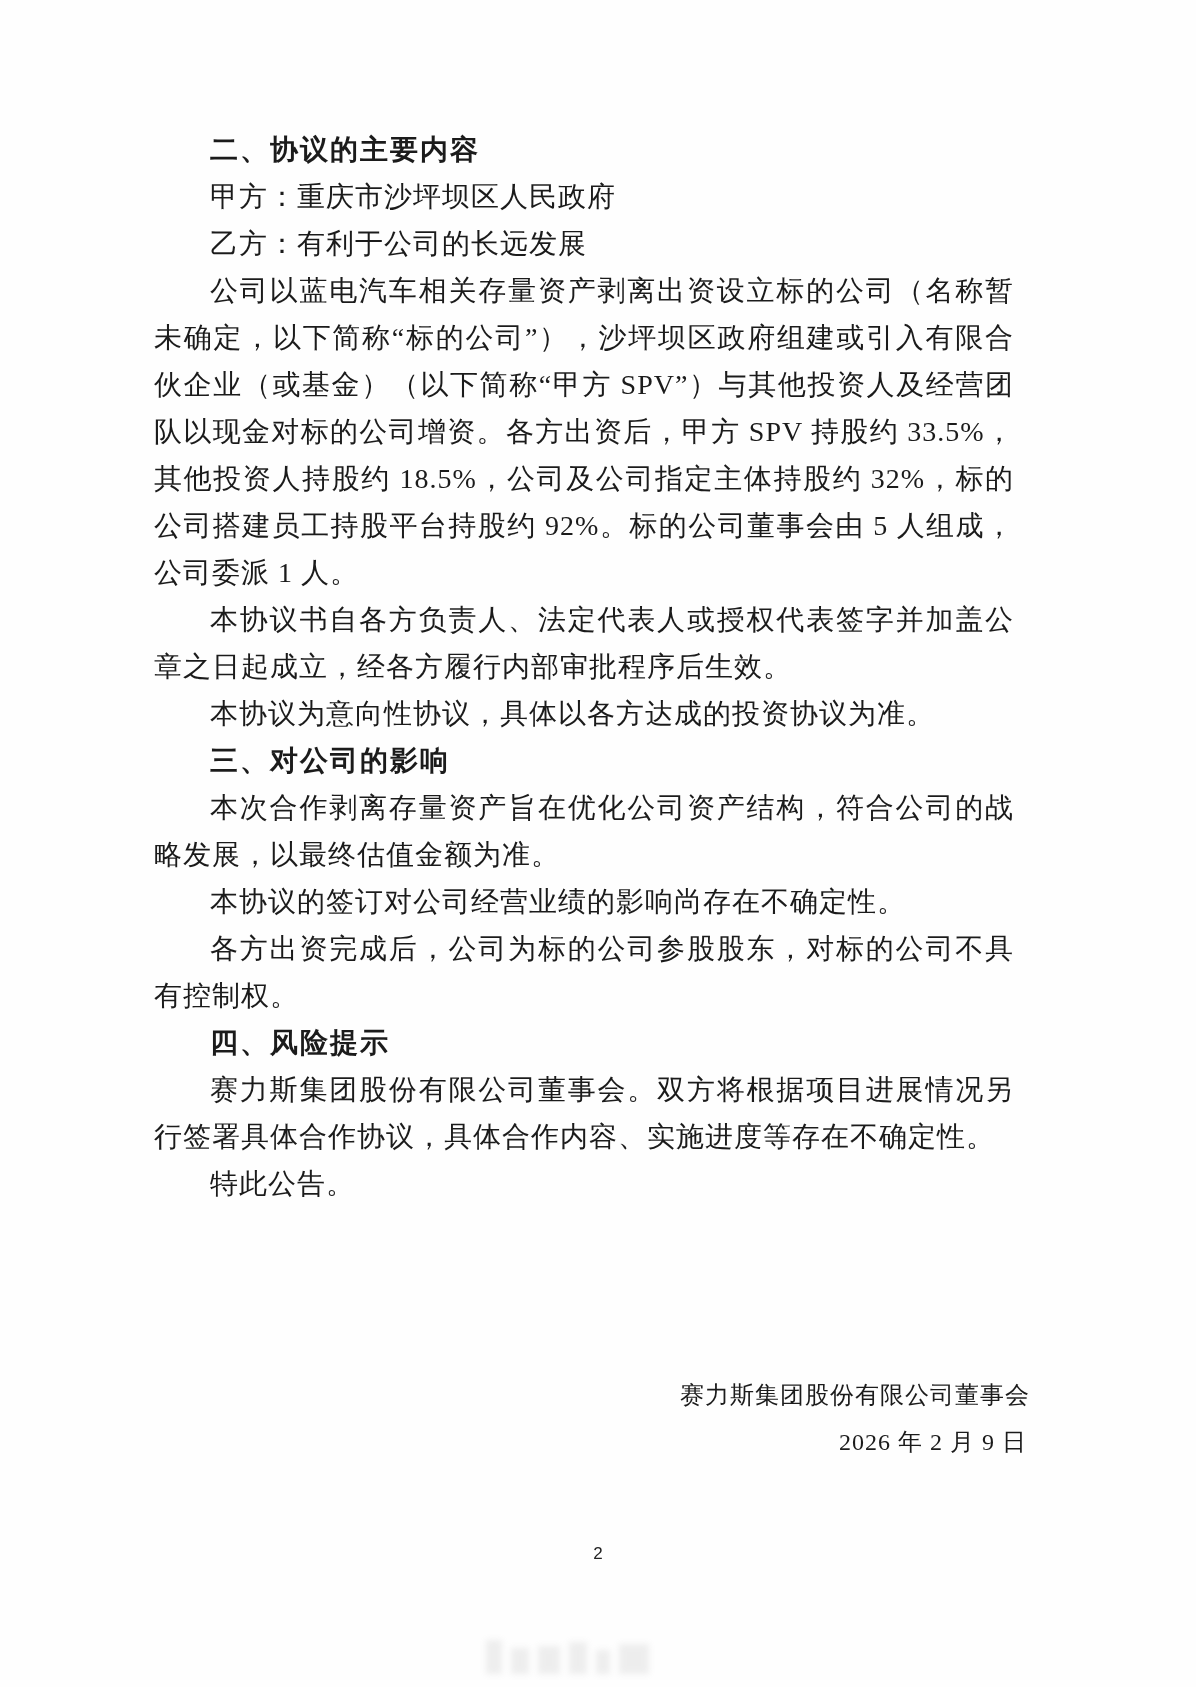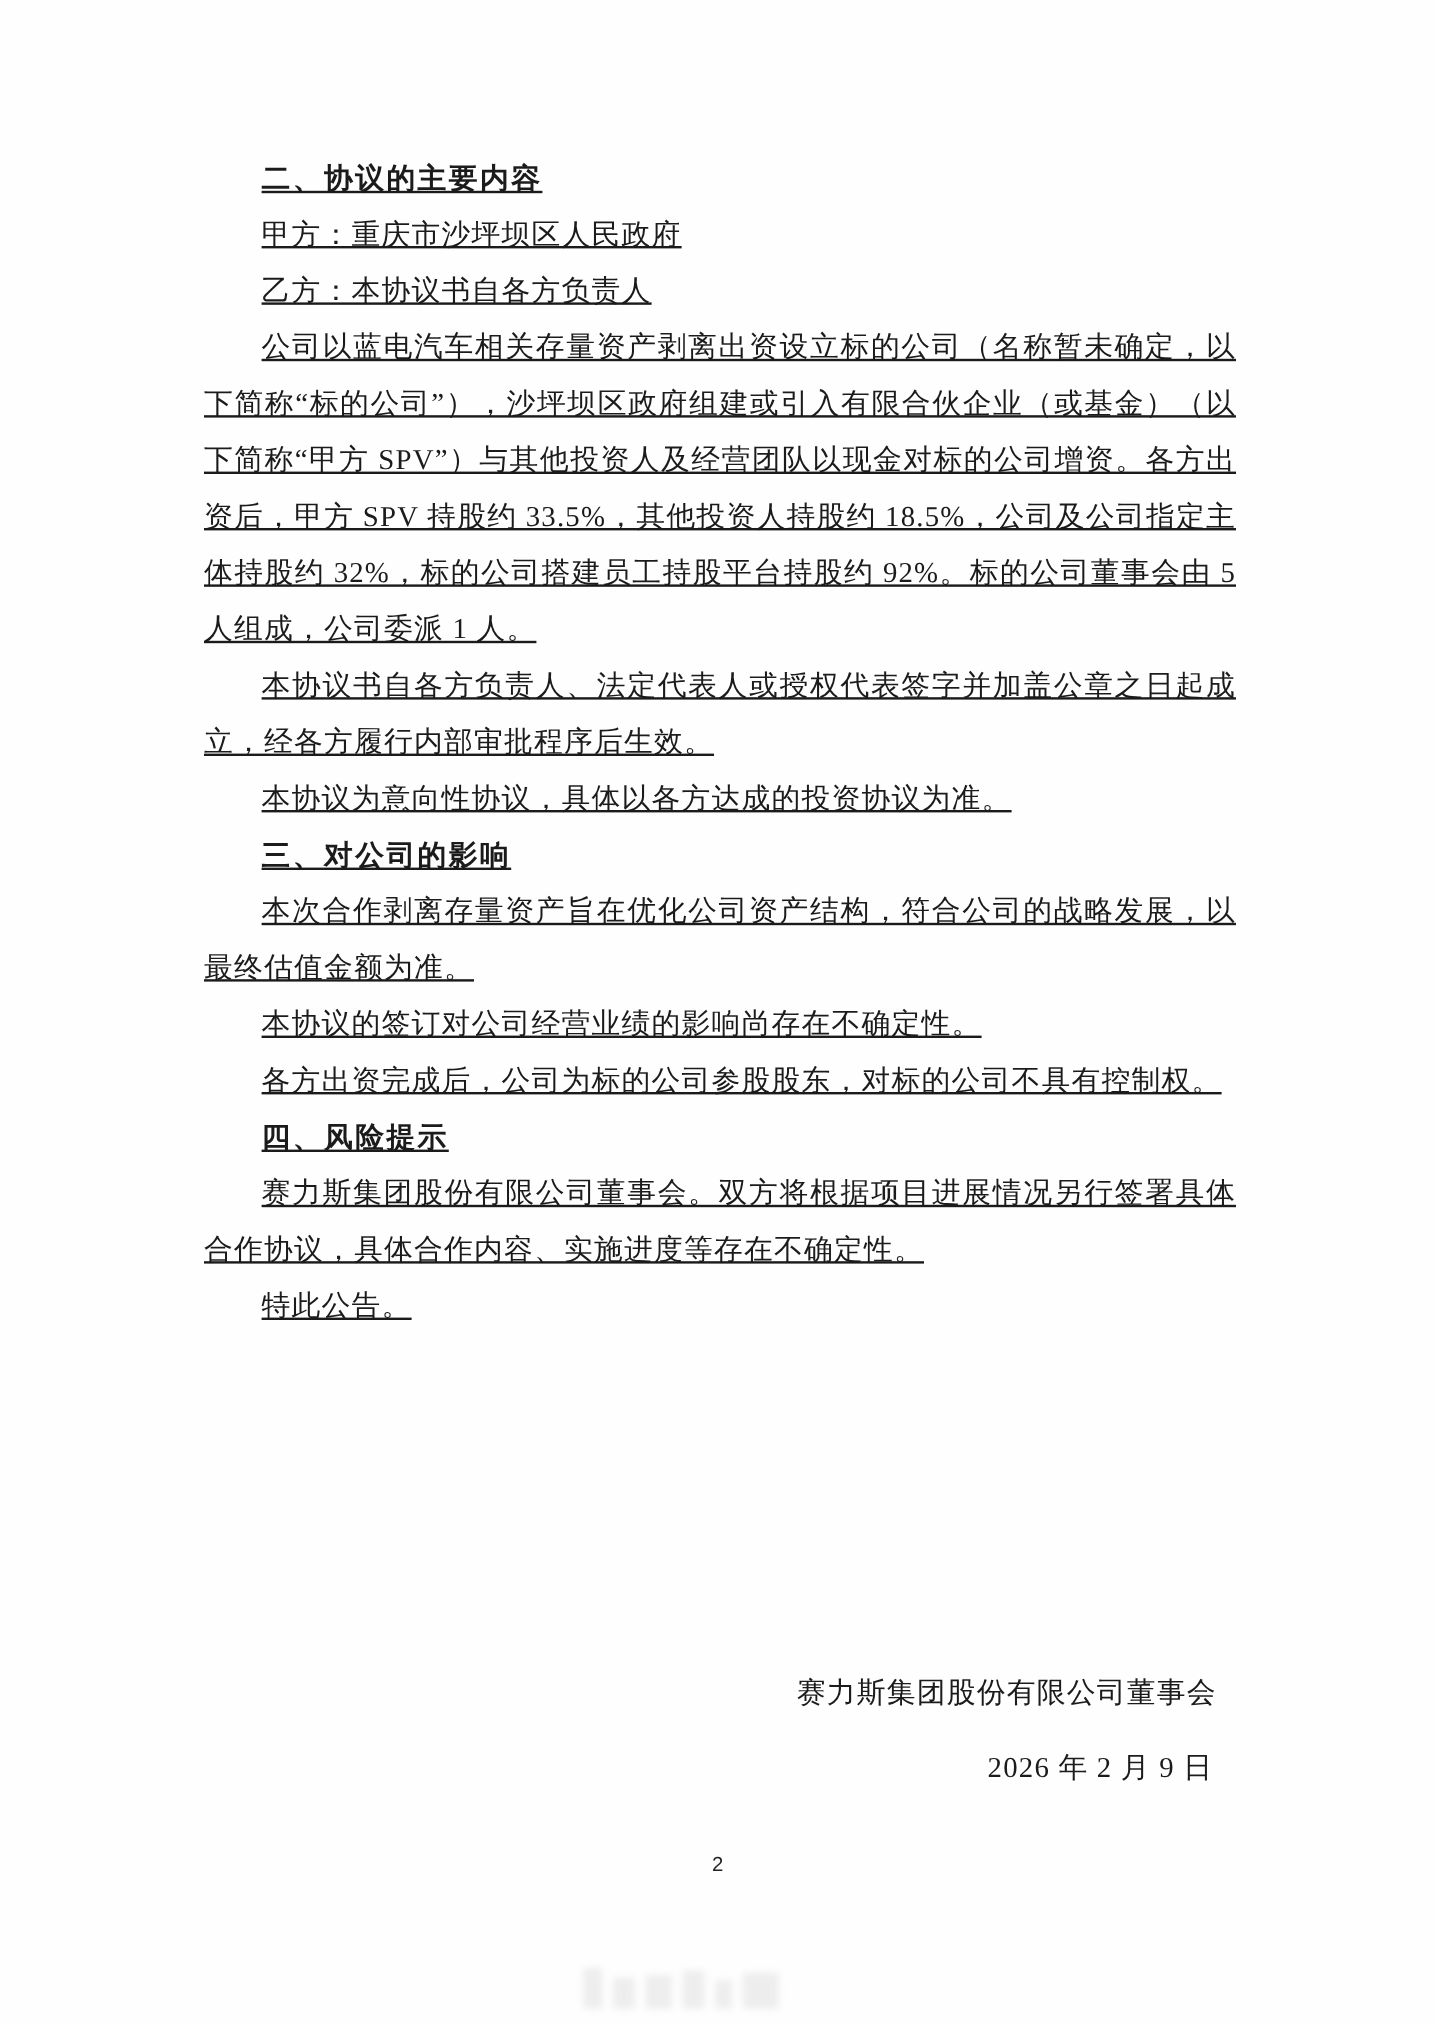--- a/index.html
+++ b/index.html
@@ -11,28 +11,27 @@
     position: relative;
     width: 1196px;
     height: 1687px;
     background: #fefefe;
     font-family: "Liberation Serif", "DejaVu Serif", serif;
     color: #1b1b1b;
     overflow: hidden;
   }
   .content {
     position: absolute;
-    left: 170px;
+    left: 154px;
     top: 126px;
     width: 860px;
-    font-size: 24px;
+    font-size: 28px;
     line-height: 47px;
     letter-spacing: 1px;
     text-align: justify;
-    text-decoration: underline;
   }
   .content p {
     margin: 0;
     text-indent: 2em;
   }
   .content p.heading {
     font-family: "Liberation Sans", "DejaVu Sans", sans-serif;
     font-weight: 700;
     text-align: left;
     letter-spacing: 2px;
@@ -41,21 +40,21 @@
     position: absolute;
     left: 170px;
     top: 1372px;
     width: 860px;
     font-size: 24px;
     line-height: 47px;
     letter-spacing: 1px;
     text-align: right;
   }
   .signature p {
-    margin: 16px;
+    margin: 0;
     text-align: right;
   }
   .signature .sig-date {
     padding-right: 3px;
   }
   .page-number {
     position: absolute;
     top: 1544px;
     left: 0;
     width: 100%;
@@ -89,21 +88,21 @@
   .wm6 { width: 30px; height: 30px; }
 </style>
 </head>
 <body>
 
 <div class="page">
 
   <main class="content">
     <p class="heading">二、协议的主要内容</p>
     <p class="body">甲方：重庆市沙坪坝区人民政府</p>
-    <p class="body">乙方：本协议书自各方负责人</p>
+    <p class="body">乙方：有利于公司的长远发展</p>
     <p class="body">公司以蓝电汽车相关存量资产剥离出资设立标的公司（名称暂未确定，以下简称“标的公司”），沙坪坝区政府组建或引入有限合伙企业（或基金）（以下简称“甲方 SPV”）与其他投资人及经营团队以现金对标的公司增资。各方出资后，甲方 SPV 持股约 33.5%，其他投资人持股约 18.5%，公司及公司指定主体持股约 32%，标的公司搭建员工持股平台持股约 92%。标的公司董事会由 5 人组成，公司委派 1 人。</p>
     <p class="body">本协议书自各方负责人、法定代表人或授权代表签字并加盖公章之日起成立，经各方履行内部审批程序后生效。</p>
     <p class="body">本协议为意向性协议，具体以各方达成的投资协议为准。</p>
     <p class="heading">三、对公司的影响</p>
     <p class="body">本次合作剥离存量资产旨在优化公司资产结构，符合公司的战略发展，以最终估值金额为准。</p>
     <p class="body">本协议的签订对公司经营业绩的影响尚存在不确定性。</p>
     <p class="body">各方出资完成后，公司为标的公司参股股东，对标的公司不具有控制权。</p>
     <p class="heading">四、风险提示</p>
     <p class="body">赛力斯集团股份有限公司董事会。双方将根据项目进展情况另行签署具体合作协议，具体合作内容、实施进度等存在不确定性。</p>
     <p class="body">特此公告。</p>

